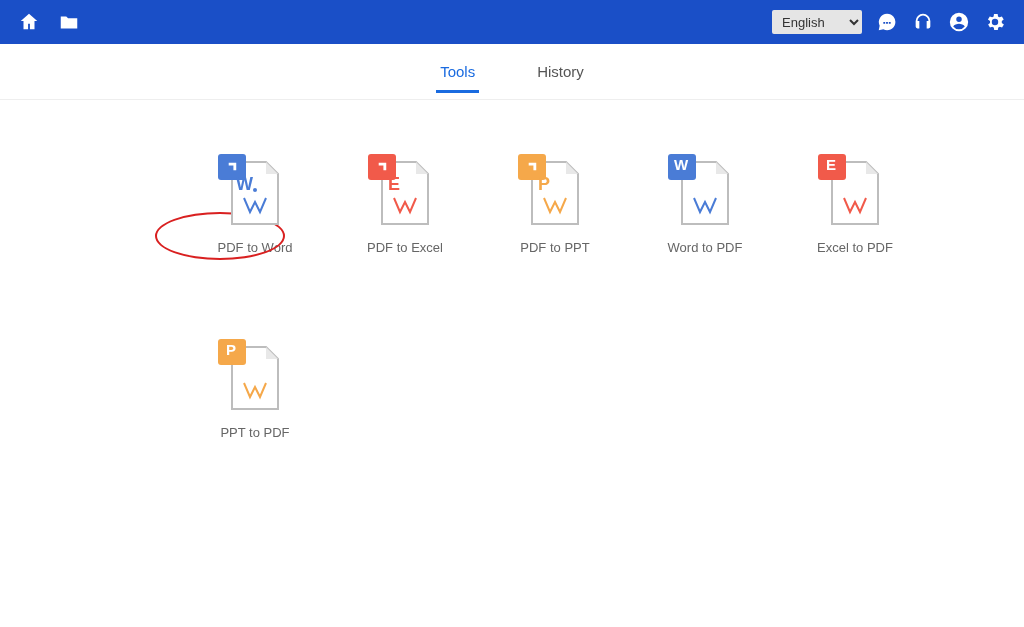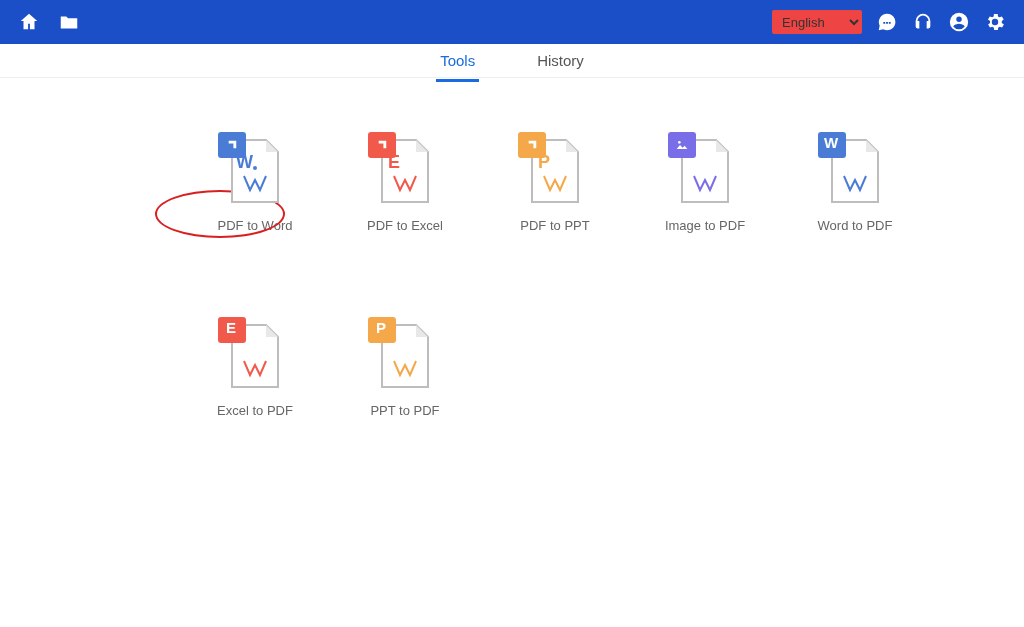--- a/index.html
+++ b/index.html
@@ -16,32 +16,32 @@
     display: flex;
     align-items: center;
     justify-content: space-between;
     padding: 0 18px;
   }
   .header-left { display:flex; gap:18px; align-items:center; }
   .header-right { display:flex; gap:14px; align-items:center; }
   .hicon { width:22px; height:22px; color:#fff; display:flex; align-items:center; justify-content:center; cursor:pointer; }
   .hicon svg { width:22px; height:22px; fill:#fff; }
   .lang-select {
-    background:#ef4444;
+    background:#e5e5e5;
     color:#333;
     font-size:13px;
     height:24px;
     border:none;
     border-radius:2px;
     padding:2px 6px;
     cursor:pointer;
     min-width:90px;
   }
   .tabs {
-    height:34px;
+    height:56px;
     display:flex;
     align-items:center;
     justify-content:center;
     gap:54px;
     border-bottom:1px solid #eee;
   }
   .tab {
     font-size:15px;
     color:#555;
     cursor:pointer;
@@ -207,36 +207,20 @@
           <svg viewBox="0 0 24 24">
               <path d="M12 3l8 8-3 3-5-5-5 5-3-3z" transform="rotate(45 12 12)"></path>
             </svg>
         </div>
         <div style="position:absolute;left:12px;top:14px;font-size:18px;font-weight:bold;color:#f5a84a">P</div>
       </div>
       <div class="tool-label">PDF to PPT</div>
     </div>
 
 
-    <div class="tool">
-      <div class="file-icon">
-        <svg viewBox="0 0 58 68">
-            <path fill="#fff" stroke="#bdbdbd" stroke-width="2" d="M6 2h34l12 12v50H6z"></path>
-            <path fill="#e8e8e8" d="M40 2l12 12H40z"></path>
-            <path fill="none" stroke="#7a6ee8" stroke-width="2" d="M18 38l6 14 5-10 5 10 6-14"></path>
-          </svg>
-        <div class="badge" style="background:#7a6ee8">
-          <svg viewBox="0 0 24 24">
-              <path d="M4 18l5-6 4 4 3-3 4 5z"></path>
-              <circle cx="8" cy="8" r="2"></circle>
-            </svg>
-        </div>
-      </div>
-      <div class="tool-label">Image to PDF</div>
-    </div>
 
     <div class="tool">
       <div class="file-icon">
         <svg viewBox="0 0 58 68">
             <path fill="#fff" stroke="#bdbdbd" stroke-width="2" d="M6 2h34l12 12v50H6z"></path>
             <path fill="#e8e8e8" d="M40 2l12 12H40z"></path>
             <path fill="none" stroke="#4a7cd6" stroke-width="2" d="M18 38l6 14 5-10 5 10 6-14"></path>
           </svg>
         <div class="badge" style="background:#4a7cd6"></div>
         <div style="position:absolute;left:-2px;top:-4px;font-size:15px;font-weight:bold;color:#fff">W</div>

